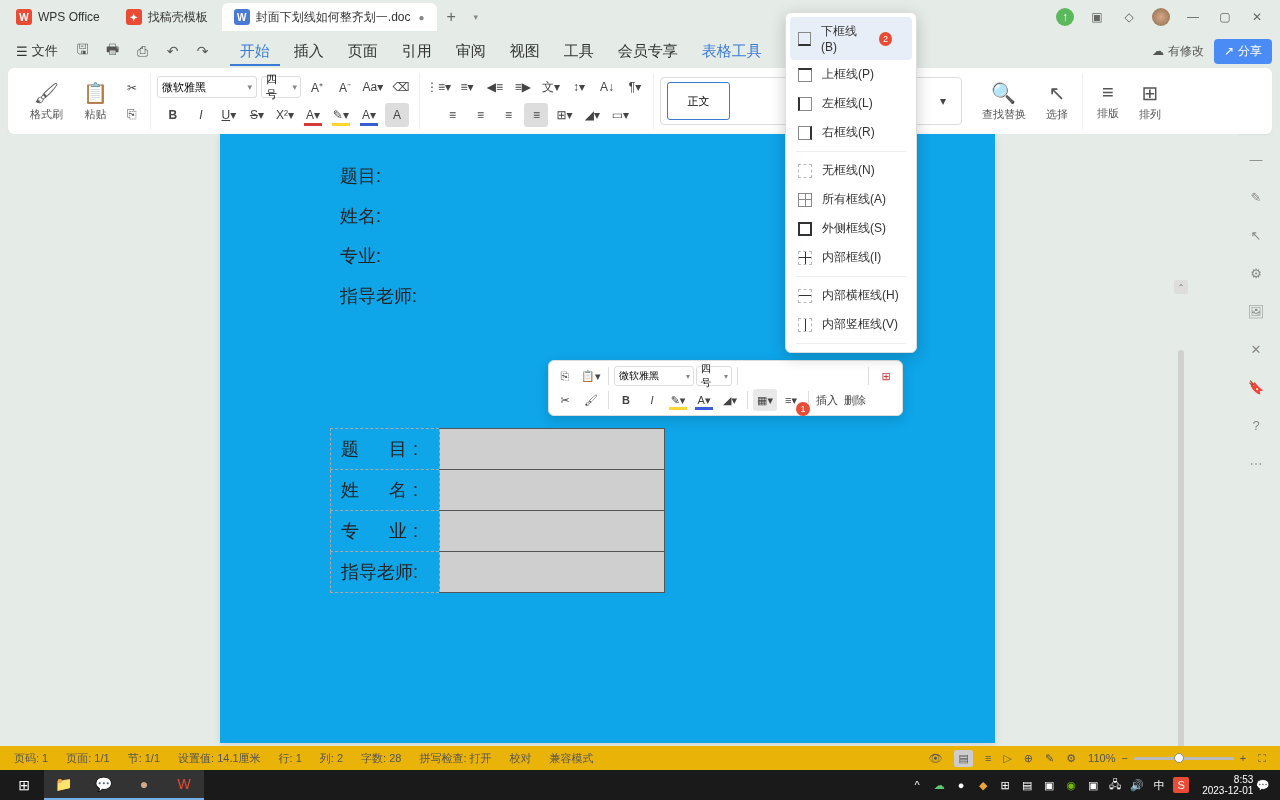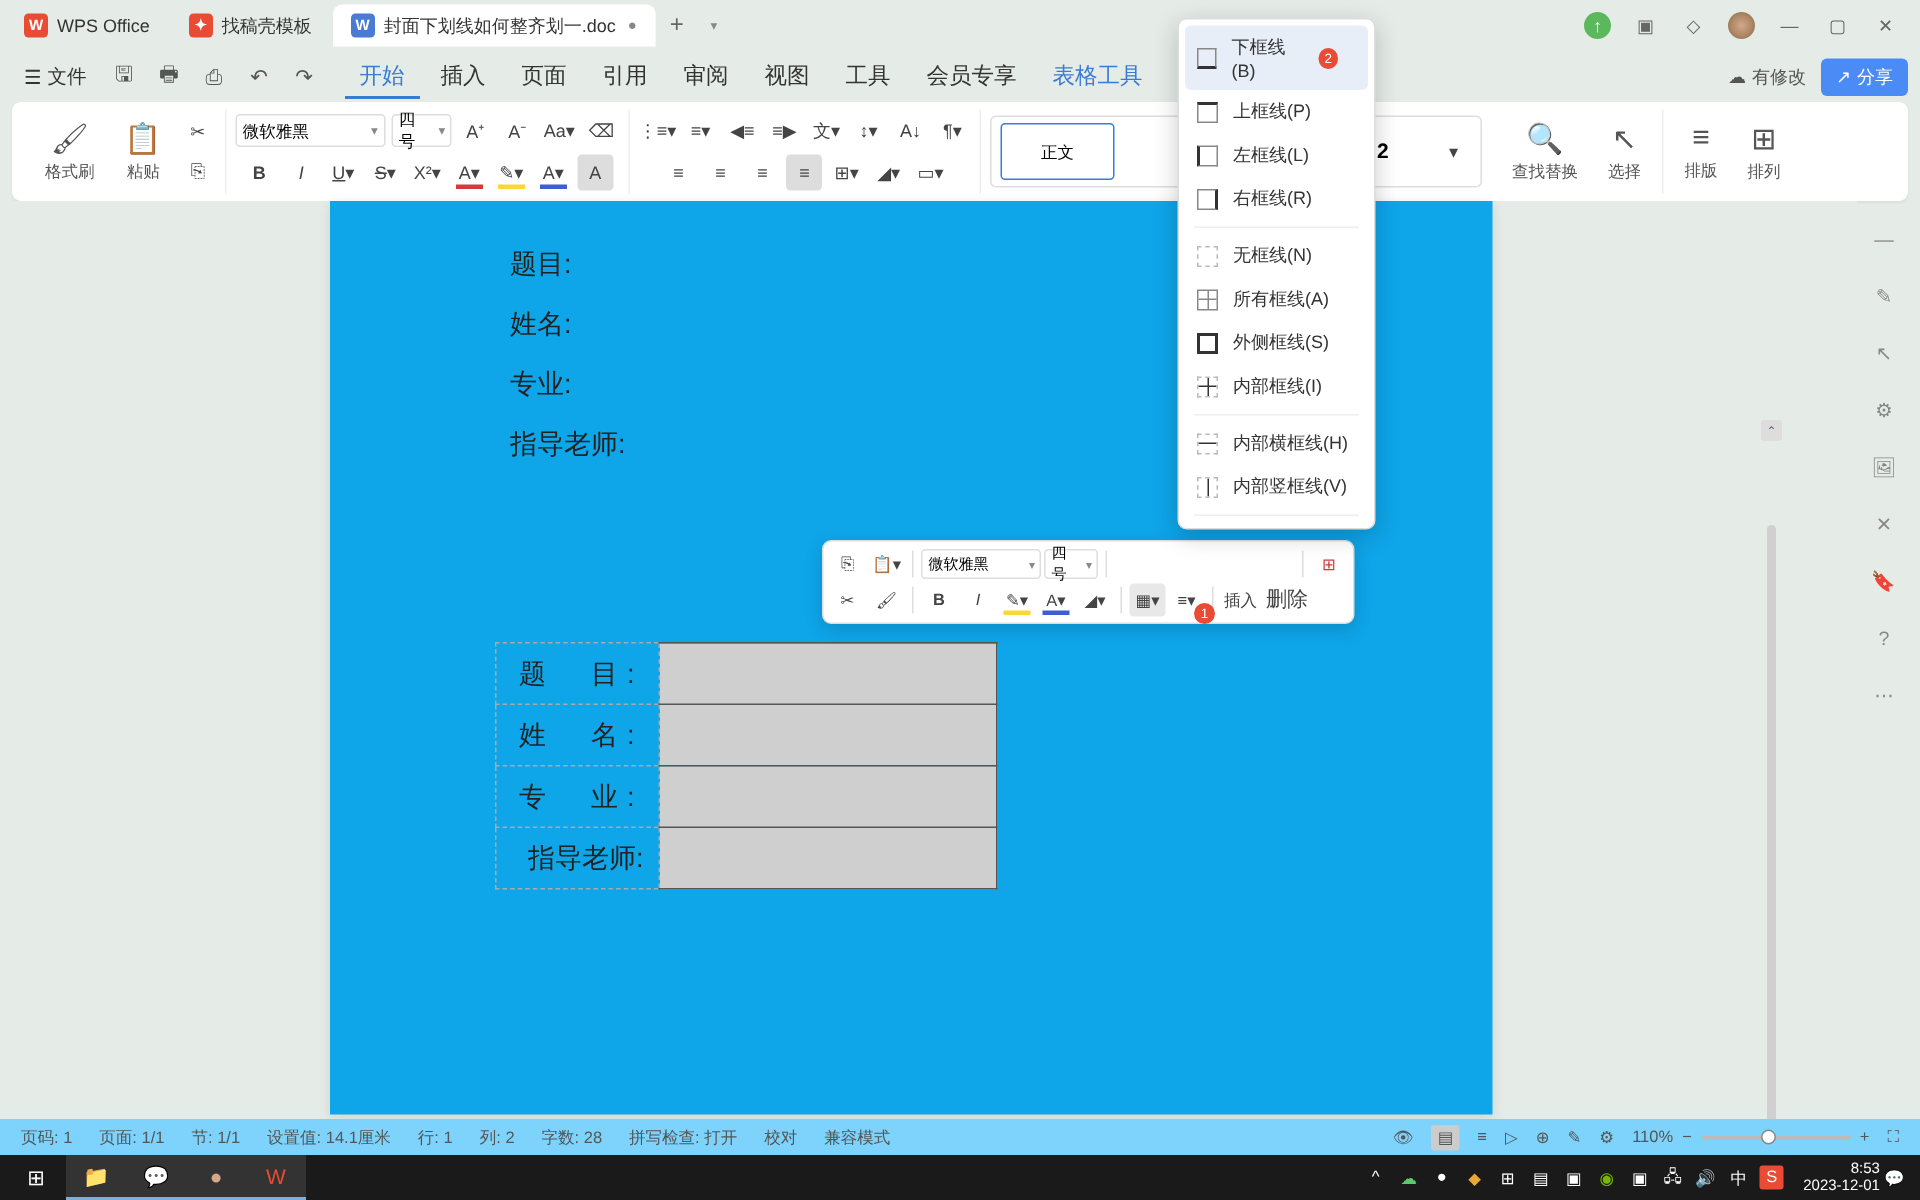--- a/index.html
+++ b/index.html
@@ -33,35 +33,35 @@
     .toolbar { height: 66px; background: #fff; margin: 0 8px; border-radius: 6px; display: flex; align-items: center; padding: 0 8px; box-shadow: 0 1px 2px rgba(0,0,0,0.05); }
     .tool-group { display: flex; flex-direction: column; align-items: center; padding: 0 6px; border-right: 1px solid #eee; height: 56px; justify-content: center; }
     .tool-group.no-border { border-right: none; }
     .tool-row { display: flex; gap: 4px; align-items: center; }
     .tool-btn { min-width: 24px; height: 24px; display: flex; align-items: center; justify-content: center; font-size: 12px; color: #444; cursor: pointer; border-radius: 3px; }
     .font-select { width: 100px; height: 22px; border: 1px solid #ddd; border-radius: 3px; font-size: 11px; padding: 0 18px 0 4px; display: flex; align-items: center; position: relative; }
     .font-select::after { content: "▾"; position: absolute; right: 4px; font-size: 9px; color: #888; }
     .size-select { width: 40px; height: 22px; border: 1px solid #ddd; border-radius: 3px; font-size: 11px; padding: 0 14px 0 4px; display: flex; align-items: center; position: relative; }
     .size-select::after { content: "▾"; position: absolute; right: 3px; font-size: 9px; color: #888; }
     .style-box { border: 1px solid #ddd; border-radius: 4px; padding: 4px 6px; height: 48px; display: flex; align-items: center; gap: 6px; }
-    .style-item { width: 76px; height: 38px; display: flex; flex-direction: column; align-items: center; justify-content: center; font-size: 11px; cursor: pointer; }
+    .style-item { width: 63px; height: 38px; display: flex; flex-direction: column; align-items: center; justify-content: center; font-size: 11px; cursor: pointer; }
     .style-item.bordered { border: 1px solid #3a7bd5; border-radius: 3px; }
     .big-btn { display: flex; flex-direction: column; align-items: center; padding: 4px 8px; cursor: pointer; }
     .big-btn .icon { font-size: 20px; color: #555; }
     .big-btn .label { font-size: 11px; color: #555; margin-top: 2px; }
     
     .workspace { position: absolute; top: 134px; left: 8px; right: 42px; bottom: 36px; background: #e5ece8; }
     .document { position: absolute; left: 212px; top: 0; width: 775px; height: 609px; background: #0ea5e9; box-shadow: 0 2px 8px rgba(0,0,0,0.1); }
     .doc-content { padding: 30px 120px; }
     .doc-line { font-size: 18px; color: #222; margin-bottom: 16px; font-weight: 500; }
     
     .doc-table { position: absolute; left: 330px; top: 428px; border-collapse: collapse; }
     .doc-table td { border: 1px dashed #aaa; padding: 8px 10px; font-size: 18px; color: #222; font-weight: 500; letter-spacing: 6px; }
     .doc-table td.cell2 { background: #cfcfcf; width: 225px; border: 1px solid #555; border-left: 1px dashed #aaa; }
-    .doc-table td.cell1 { width: 109px; text-align: right; }
+    .doc-table td.cell1 { width: 109px; }
     
     .float-toolbar { position: absolute; left: 548px; top: 360px; background: #fff; border: 1px solid #ddd; border-radius: 6px; box-shadow: 0 4px 12px rgba(0,0,0,0.15); padding: 4px; display: flex; flex-direction: column; gap: 2px; z-index: 5; }
     .ft-row { display: flex; align-items: center; gap: 2px; }
     .ft-btn { min-width: 24px; height: 22px; display: flex; align-items: center; justify-content: center; font-size: 11px; color: #444; cursor: pointer; border-radius: 3px; padding: 0 2px; }
     .ft-sep { width: 1px; height: 18px; background: #ddd; margin: 0 3px; }
     .ft-font { width: 80px; height: 20px; border: 1px solid #ddd; border-radius: 3px; font-size: 10px; padding: 0 14px 0 4px; display: flex; align-items: center; position: relative; }
     .ft-font::after { content: "▾"; position: absolute; right: 3px; font-size: 8px; color: #888; }
     .ft-size { width: 36px; height: 20px; border: 1px solid #ddd; border-radius: 3px; font-size: 10px; padding: 0 12px 0 4px; display: flex; align-items: center; position: relative; }
     .ft-size::after { content: "▾"; position: absolute; right: 3px; font-size: 8px; color: #888; }
     
@@ -74,21 +74,21 @@
     .red-badge { background: #e94b35; color: #fff; width: 14px; height: 14px; border-radius: 50%; font-size: 9px; display: inline-flex; align-items: center; justify-content: center; margin-left: auto; }
     .red-dot { position: absolute; left: 796px; top: 402px; width: 14px; height: 14px; background: #e94b35; border-radius: 50%; color: #fff; font-size: 9px; display: flex; align-items: center; justify-content: center; z-index: 8; }
     
     .side-panel { position: absolute; right: 8px; top: 134px; width: 32px; display: flex; flex-direction: column; gap: 16px; padding-top: 14px; align-items: center; }
     .side-btn { width: 22px; height: 22px; display: flex; align-items: center; justify-content: center; color: #888; cursor: pointer; font-size: 13px; }
     
     .scroll-area { position: absolute; right: 50px; top: 136px; width: 14px; height: 600px; }
     .scroll-btn { width: 14px; height: 14px; background: #ddd; border-radius: 2px; font-size: 8px; display: flex; align-items: center; justify-content: center; color: #666; cursor: pointer; }
     .scroll-track { position: absolute; top: 80px; width: 6px; height: 420px; background: #d0d0d0; border-radius: 3px; left: 4px; }
     
-    .status-bar { position: absolute; bottom: 30px; left: 0; right: 0; height: 24px; background: #7dd3fc; display: flex; align-items: center; padding: 0 14px; font-size: 11px; color: #555; gap: 18px; }
+    .status-bar { position: absolute; bottom: 30px; left: 0; right: 0; height: 24px; background: #eab308; display: flex; align-items: center; padding: 0 14px; font-size: 11px; color: #555; gap: 18px; }
     .status-right { margin-left: auto; display: flex; align-items: center; gap: 12px; }
     .zoom { display: flex; align-items: center; gap: 6px; }
     .zoom-slider { width: 100px; height: 3px; background: #bbb; position: relative; border-radius: 2px; }
     .zoom-thumb { position: absolute; left: 40%; top: -4px; width: 10px; height: 10px; background: #fff; border: 1px solid #888; border-radius: 50%; }
     
     .taskbar { position: absolute; bottom: 0; left: 0; right: 0; height: 30px; background: #1a1a1a; display: flex; align-items: center; padding: 0 4px; }
     .tb-btn { width: 40px; height: 30px; display: flex; align-items: center; justify-content: center; color: #fff; font-size: 14px; cursor: pointer; }
     .tb-btn.active { background: #333; border-bottom: 2px solid #76b0e8; }
     .tb-right { margin-left: auto; display: flex; align-items: center; gap: 3px; padding-right: 6px; color: #fff; font-size: 11px; }
     .tb-tray { display: flex; gap: 6px; margin-right: 10px; }
@@ -326,21 +326,21 @@
         <i>I</i>
       </span>
     <span class="ft-btn color-underline yellow-u">✎▾</span>
     <span class="ft-btn color-underline blue-u">A▾</span>
     <span class="ft-btn">◢▾</span>
     <span class="ft-sep"></span>
     <span class="ft-btn" style="background:#e8e8e8;">▦▾</span>
     <span class="ft-btn">≡▾</span>
     <span class="ft-sep"></span>
     <span class="ft-btn" style="font-size:11px;">插入</span>
-    <span class="ft-btn" style="font-size:14px;">删除</span>
+    <span class="ft-btn" style="font-size:11px;">删除</span>
   </div>
 </div>
 
 <div class="red-dot">1</div>
 
 <div class="border-menu">
   <div class="bm-item highlighted">
     <span class="bm-icon" style="border-bottom:2px solid #333;"></span>
     <span>下框线(B)</span>
     <span class="red-badge">2</span>

